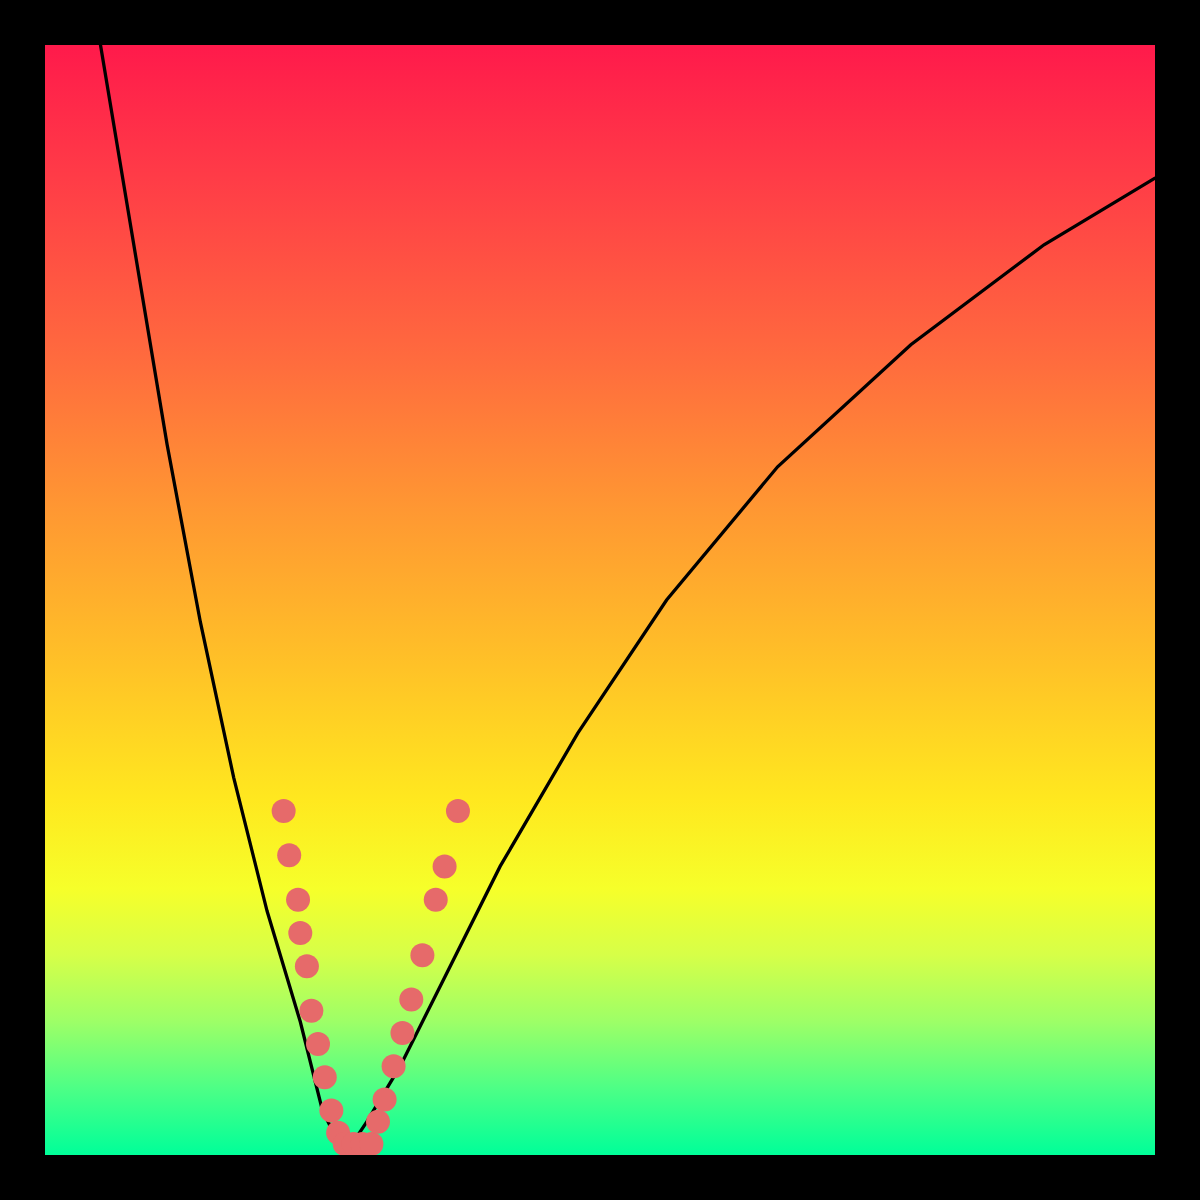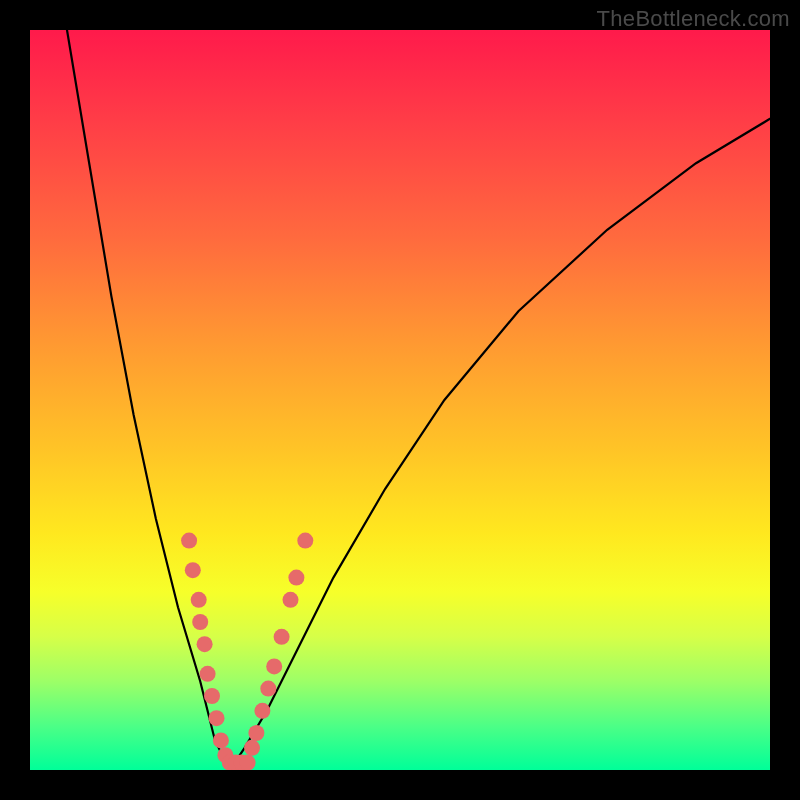--- a/index.html
+++ b/index.html
@@ -65,21 +65,20 @@
   }
   .marker {
     fill: #e66a6a;
     stroke: none;
   }
 </style>
 </head>
 <body>
 
 <div class="frame">
-  <div class="watermark">TheBottleneck.com</div>
 
   <div class="plot-area">
     <svg class="plot-svg" viewBox="0 0 740 740">
       <g>
         <path class="curve" d="M37.0 0.0 L59.2 133.2 L81.4 266.4 L103.6 384.8 L125.8 488.4 L148.0 577.2 L170.2 651.2 L185.0 710.4 L199.8 740.0"></path>
         <path class="curve" d="M199.8 740.0 L214.6 717.8 L236.8 680.8 L266.4 621.6 L303.4 547.6 L355.2 458.8 L414.4 370.0 L488.4 281.2 L577.2 199.8 L666.0 133.2 L740.0 88.8"></path>
       </g>
       <g>
           <circle cx="159.1" cy="510.6" r="8" class="marker"></circle>
           <circle cx="162.8" cy="540.2" r="8" class="marker"></circle>

